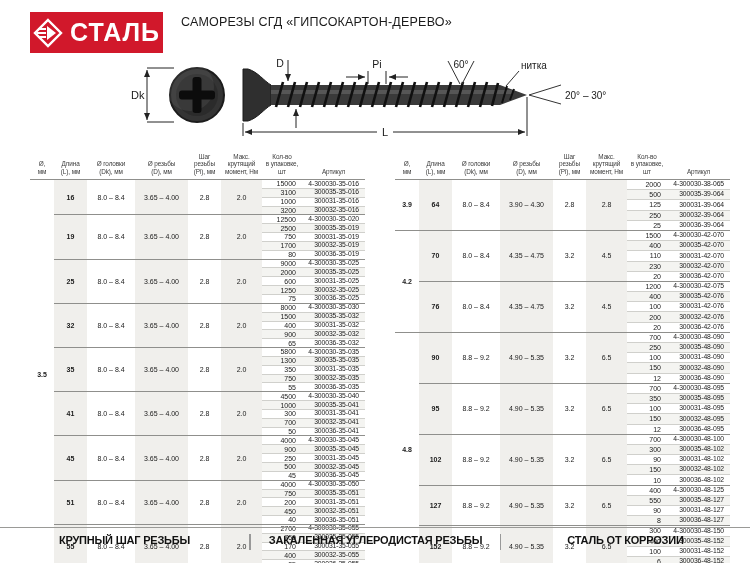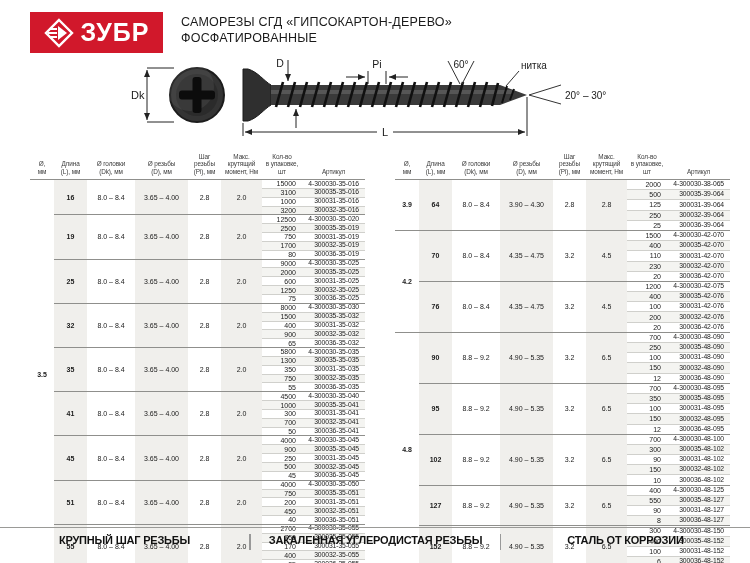--- a/index.html
+++ b/index.html
@@ -45,25 +45,24 @@
 <body>
 
 <div class="logo" style="background: rgb(209, 24, 43);">
   <svg width="30" height="30" viewBox="0 0 30 30">
     <path d="M15,2 L28,15 L15,28 L2,15 Z" fill="none" stroke="#ffffff" stroke-width="2.4"></path>
     <line x1="5" y1="11" x2="13" y2="11" stroke="#ffffff" stroke-width="2"></line>
     <line x1="4" y1="15" x2="13" y2="15" stroke="#ffffff" stroke-width="2"></line>
     <line x1="5" y1="19" x2="13" y2="19" stroke="#ffffff" stroke-width="2"></line>
     <path d="M14,8 L23,15 L14,22 Z" fill="#ffffff"></path>
   </svg>
-  <div class="logo-text">ЗУБР</div>
+  <div class="logo-text">СТАЛЬ</div>
 </div>
 <div class="title">
   <div>САМОРЕЗЫ СГД «ГИПСОКАРТОН-ДЕРЕВО»</div>
-  <div>ФОСФАТИРОВАННЫЕ</div>
 </div>
 
 <svg class="diagram" viewBox="0 0 500 95">
   <defs>
     <marker id="ah" markerWidth="8" markerHeight="8" refX="7" refY="3" orient="auto" markerUnits="userSpaceOnUse">
       <path d="M0,0 L7,3 L0,6 Z" fill="#222"></path>
     </marker>
   </defs>
 
   <g>

